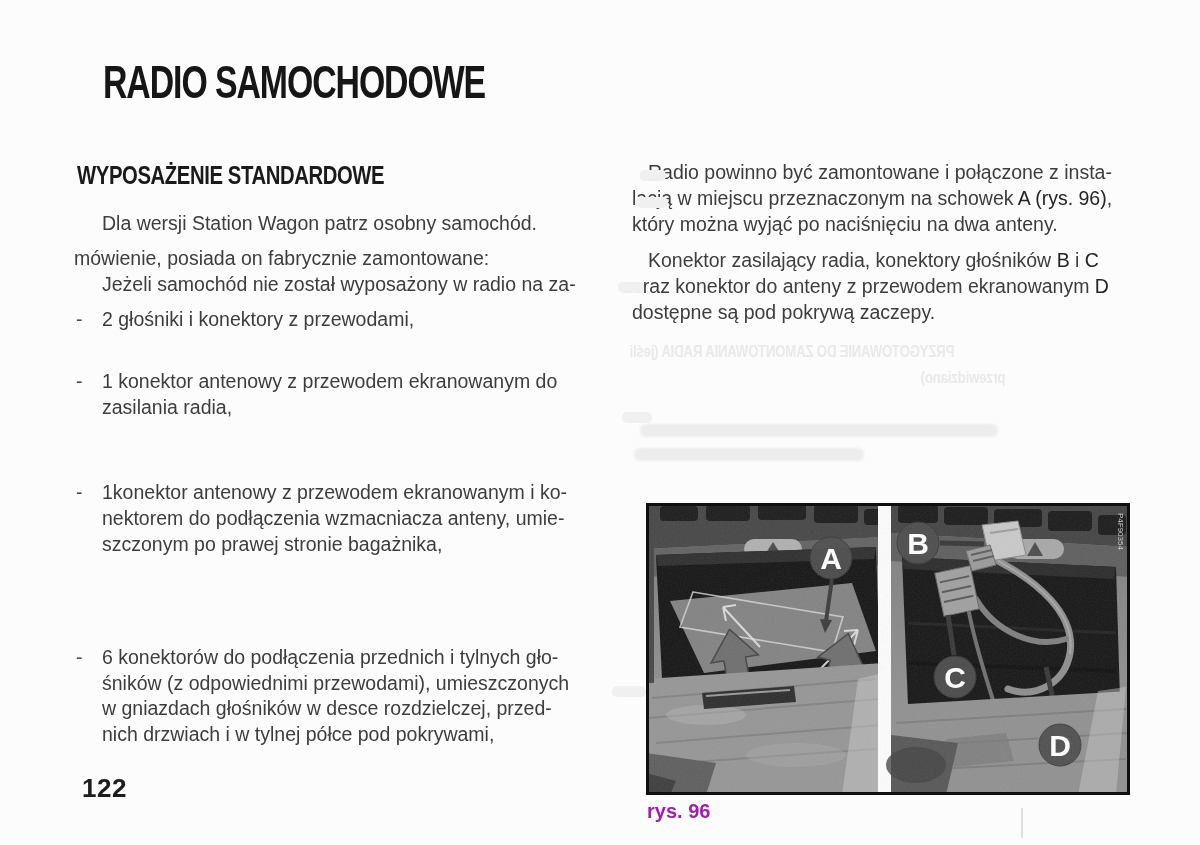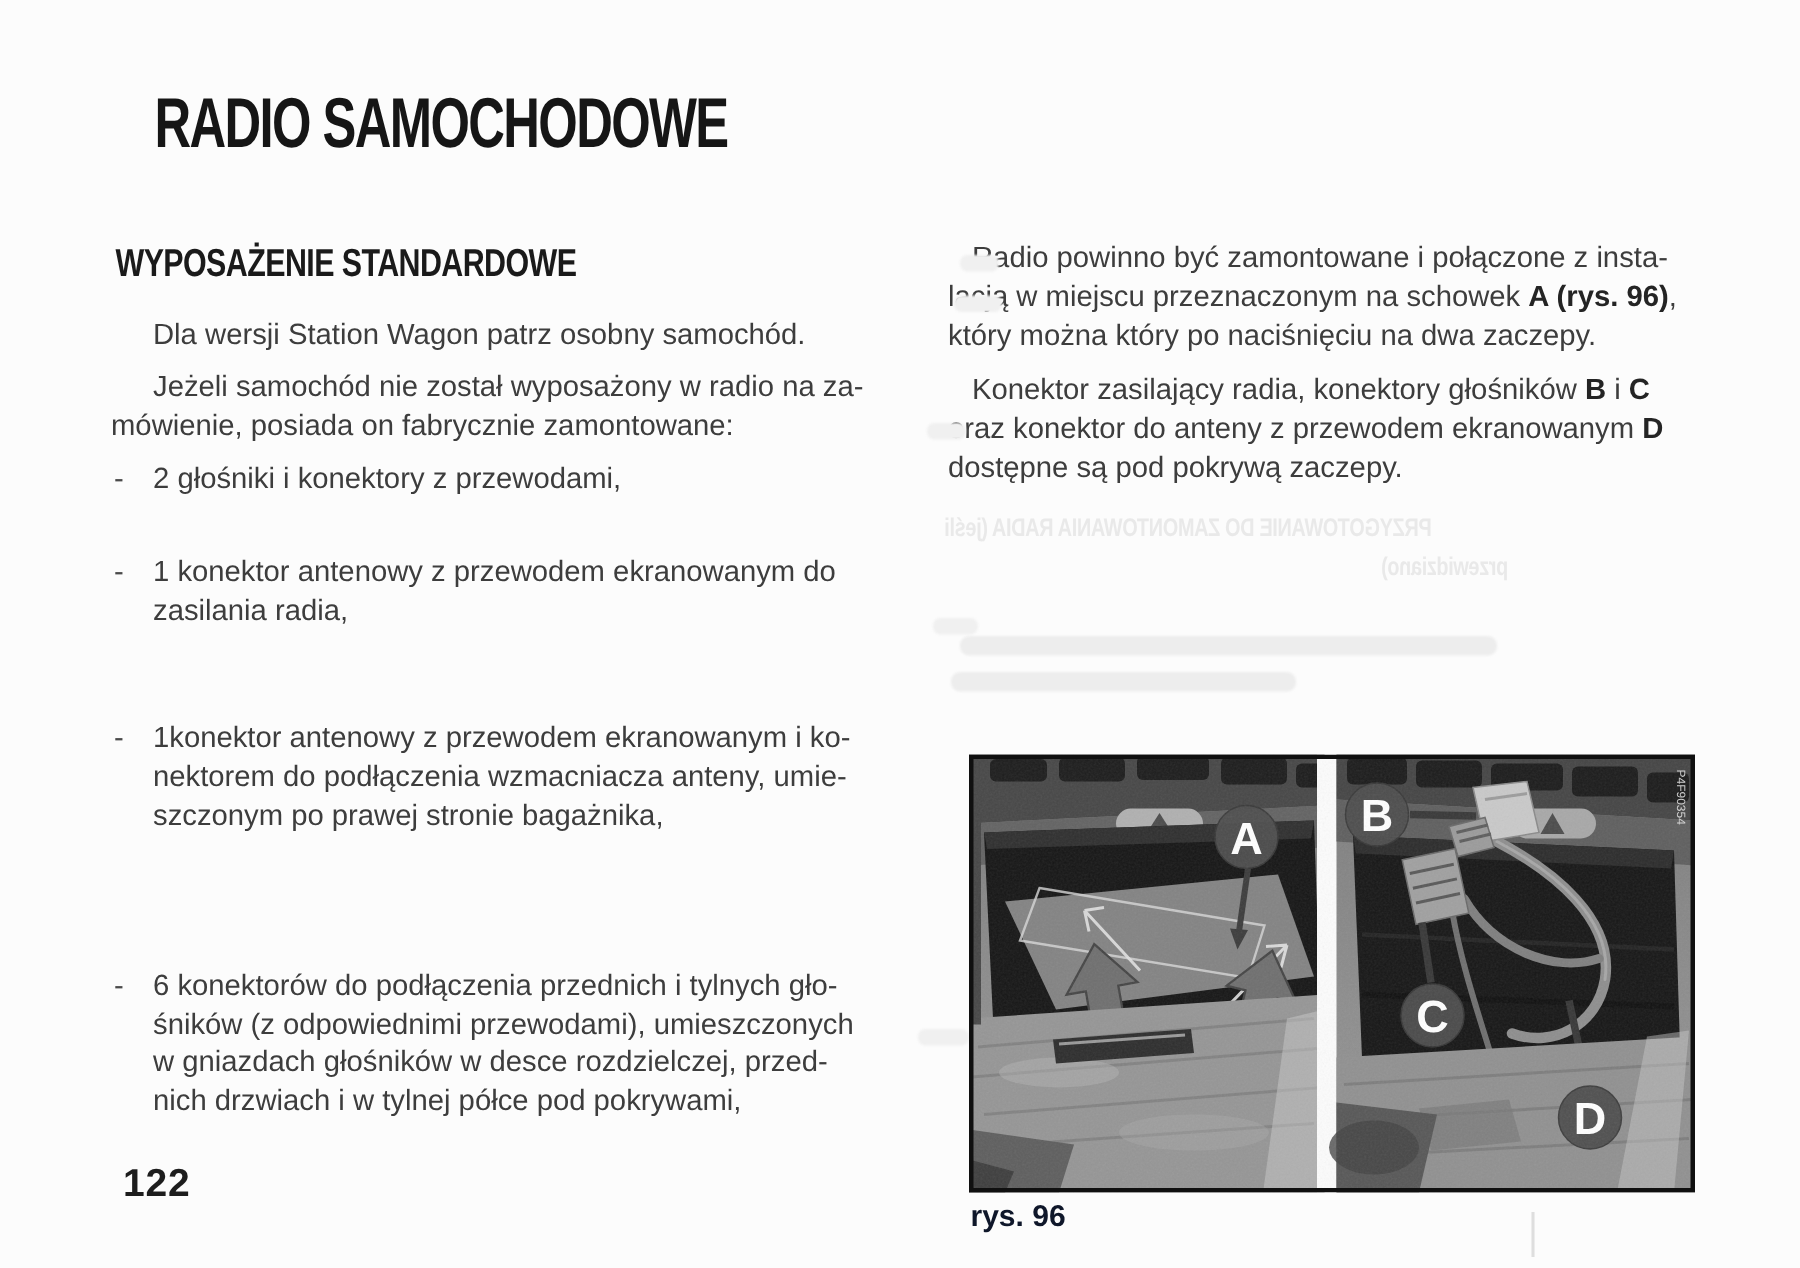--- a/index.html
+++ b/index.html
@@ -17,23 +17,23 @@
   .h2{
     font-size:26px;font-weight:700;color:#1a1a1a;letter-spacing:-.5px;
     transform:scaleX(.78);transform-origin:0 0;
   }
   .body-line{font-size:19.5px;color:#3d3d3d;line-height:25.8px;}
   .block{position:absolute;}
   .block .ln{white-space:nowrap;}
   .ind{padding-left:28px;}
   .li{padding-left:28px;position:relative;}
   .li .mk{position:absolute;left:2px;top:0;color:#4a4a4a;}
-  .b{font-weight:700;color:#242424;}
+  .b{font-weight:400;color:#242424;}
   .pagenum{font-size:26px;font-weight:700;color:#1d1d1d;letter-spacing:.5px;margin-left:20px;}
-  .caption{font-size:20px;font-weight:700;color:#0f172a;text-align:right;}
+  .caption{font-size:20px;font-weight:700;color:#a21caf;text-align:right;}
   .bleed{
     color:#e9e9e9;font-weight:700;font-size:17px;letter-spacing:-.3px;
     transform:scale(-0.78,1);filter:blur(.4px);
   }
   .bleed-bar{
     position:absolute;background:#ededed;border-radius:6px;filter:blur(.8px);
   }
   .speck{position:absolute;background:#f0f0f0;border-radius:5px;filter:blur(.6px);}
   .artifact{position:absolute;background:#c9c9c9;opacity:.6;}
   svg text{font-family:"Liberation Sans","DejaVu Sans",sans-serif;}
@@ -43,22 +43,22 @@
 
 <div class="abs title" style="left:103px;top:54px;">RADIO SAMOCHODOWE</div>
 
 <div class="abs h2" style="left:77px;top:160px;">WYPOSAŻENIE STANDARDOWE</div>
 
 <div class="block body-line" style="left:74px;top:211px;">
   <div class="ln ind">Dla wersji Station Wagon patrz osobny samochód.</div>
 </div>
 
 <div class="block body-line" style="left:74px;top:246px;">
+  <div class="ln">mówienie, posiada on fabrycznie zamontowane:</div>
   <div class="ln ind">Jeżeli samochód nie został wyposażony w radio na za-</div>
-  <div class="ln">mówienie, posiada on fabrycznie zamontowane:</div>
 </div>
 
 <div class="block body-line li" style="left:74px;top:307px;">
   <span class="mk">-</span>
   <div class="ln">2 głośniki i konektory z przewodami,</div>
 </div>
 
 <div class="block body-line li" style="left:74px;top:343px;">
   <span class="mk">-</span>
   <div class="ln">1 konektor antenowy z przewodem ekranowanym do</div>
@@ -76,21 +76,21 @@
   <span class="mk">-</span>
   <div class="ln">6 konektorów do podłączenia przednich i tylnych gło-</div>
   <div class="ln">śników (z odpowiednimi przewodami), umieszczonych</div>
   <div class="ln">w gniazdach głośników w desce rozdzielczej, przed-</div>
   <div class="ln">nich drzwiach i w tylnej półce pod pokrywami,</div>
 </div>
 
 <div class="block body-line" style="left:632px;top:160px;">
   <div class="ln ind" style="padding-left:16px;"><span>Radio powinno być zamontowane i połączone z insta-</span></div>
   <div class="ln"><span>lacją w miejscu przeznaczonym na schowek </span><span class="b">A (rys. 96)</span><span>,</span></div>
-  <div class="ln"><span>który można który po naciśnięciu na dwa zaczepy.</span></div>
+  <div class="ln"><span>który można wyjąć po naciśnięciu na dwa anteny.</span></div>
 </div>
 
 <div class="block body-line" style="left:632px;top:248px;">
   <div class="ln ind" style="padding-left:16px;"><span>Konektor zasilający radia, konektory głośników </span><span class="b">B</span><span> i </span><span class="b">C</span></div>
   <div class="ln"><span>oraz konektor do anteny z przewodem ekranowanym </span><span class="b">D</span></div>
   <div class="ln"><span>dostępne są pod pokrywą zaczepy.</span></div>
 </div>
 
 <div class="abs bleed" style="right:200px;top:342px;">PRZYGOTOWANIE DO ZAMONTOWANIA RADIA (jeśli</div>
 <div class="abs bleed" style="right:183px;top:368px;">przewidziano)</div>

